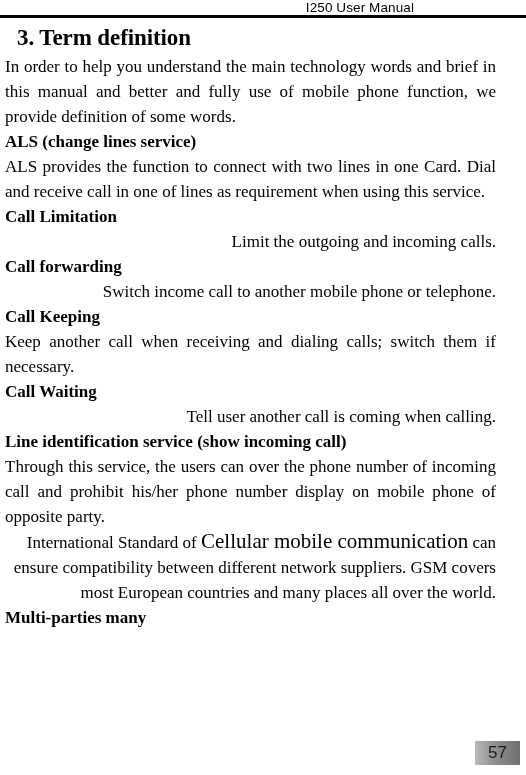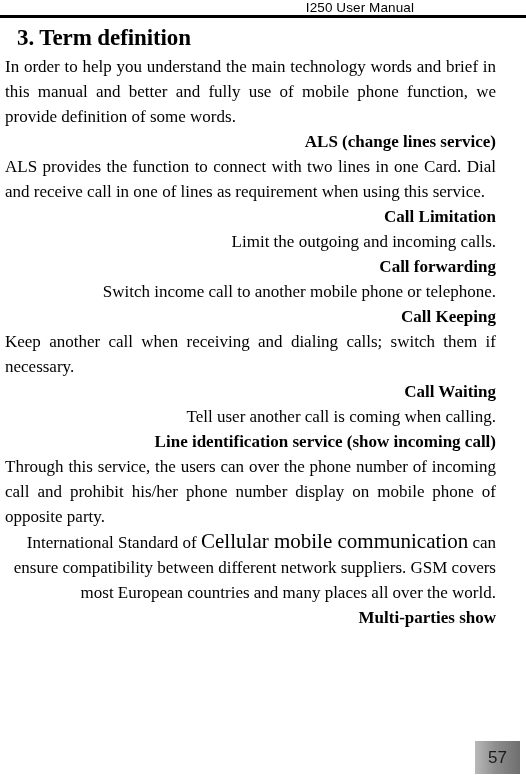--- a/index.html
+++ b/index.html
@@ -68,36 +68,35 @@
   }
   p.flush {
     text-align: right;
   }
 
   .term {
     font-size: 17px;
     line-height: 25px;
     font-weight: bold;
     margin: 0;
-    text-align: right;
   }
   .term .plain {
     font-weight: normal;
   }
   .emphasis-large {
     font-size: 21px;
   }
 
   
   .page-number-plate {
     position: absolute;
     left: 475px;
     top: 741px;
     width: 45px;
-    height: 33px;
+    height: 24px;
     background: linear-gradient(to right, #b9b9b9 0%, #8e8e8e 45%, #6f6f6f 100%);
     display: flex;
     align-items: center;
     justify-content: center;
     font-family: "Liberation Sans", "DejaVu Sans", sans-serif;
     font-size: 17px;
     color: #1a1a1a;
   }
 </style>
 </head>
@@ -141,19 +140,19 @@
 
   <div>
     <div class="term">Line identification service (show incoming call)</div>
     <p class="justified">Through this service, the users can over the phone number of incoming call and prohibit his/her phone number display on mobile phone of opposite party.</p>
   </div>
 
   <div>
     <p class="flush"><span>International Standard of </span><span class="emphasis-large">Cellular mobile communication</span><span> can ensure compatibility between different network suppliers. GSM covers most European countries and many places all over the world.</span></p>
   </div>
 
-  <div class="term">Multi-parties show</div>
+  <div class="term">Multi-parties many</div>
 
 </div>
 
 <div class="page-number-plate">
   <span>57</span>
 </div>
 
 </body></html>

